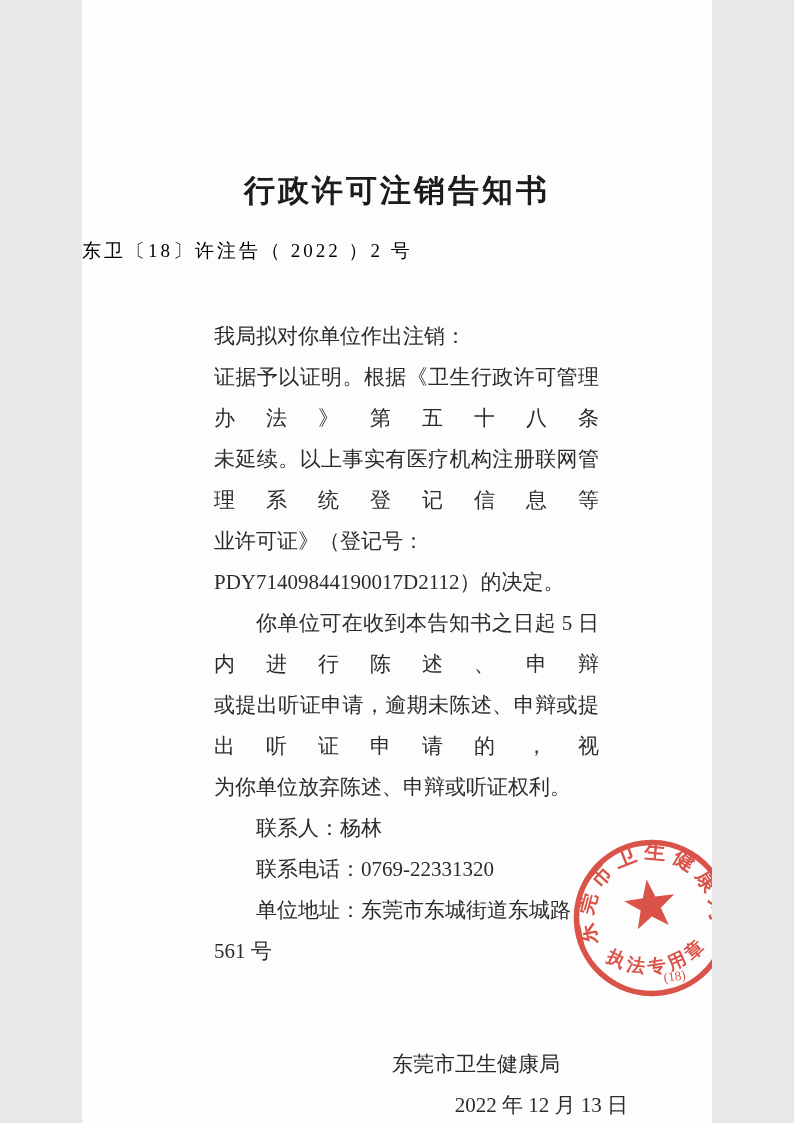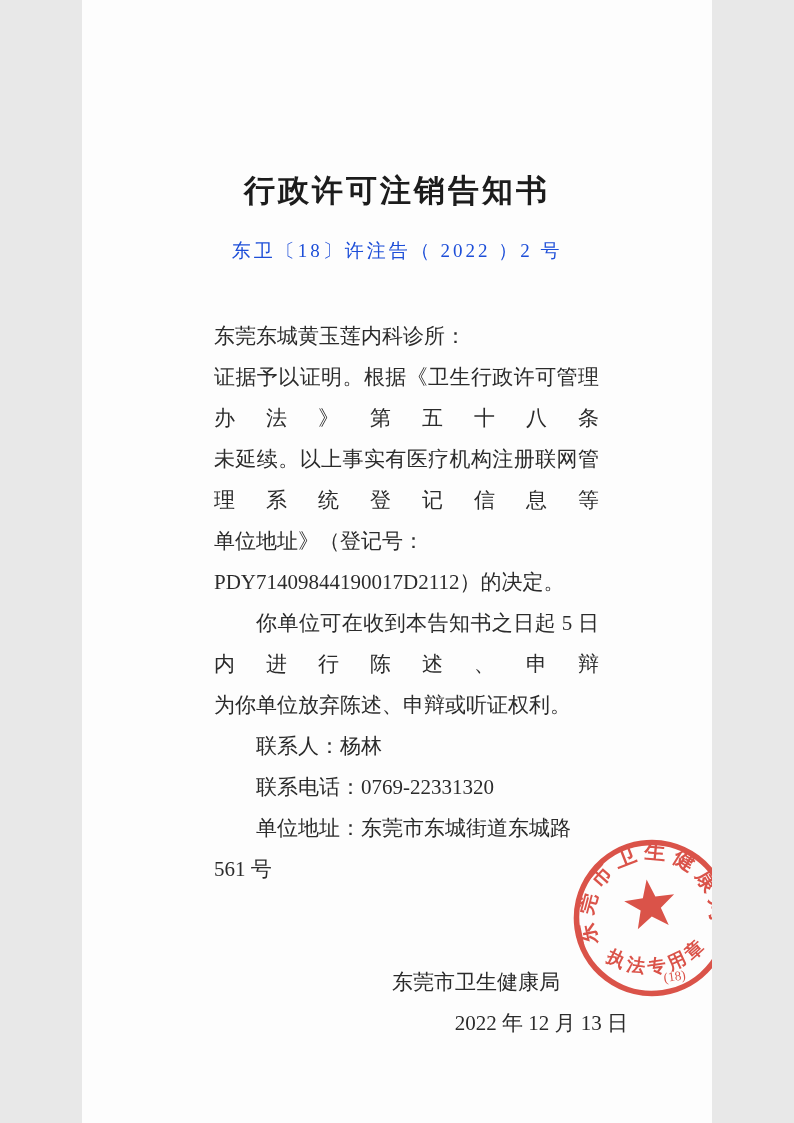--- a/index.html
+++ b/index.html
@@ -16,24 +16,24 @@
   .title {
     margin-top: 170px;
     text-align: center;
     font-size: 31px;
     font-weight: 700;
     letter-spacing: 3px;
     color: #1c1c1c;
   }
   .doc-number {
     margin-top: 26px;
-    text-align: center;
+    text-align: left;
     font-size: 19px;
     letter-spacing: 3px;
-    color: #1d4ed8;
+    color: #000000;
   }
   .body-block {
     margin: 52px 113px 0 132px;
     font-size: 21px;
     line-height: 41px;
   }
   .line { white-space: pre-wrap; }
   .line.indent { text-indent: 42px; }
   .line.fill { text-align: justify; text-align-last: justify; }
   .sign-block {
@@ -59,25 +59,26 @@
 </head>
 <body>
 
 <div class="page">
 
   <div class="title">行政许可注销告知书</div>
 
   <div class="doc-number">东卫〔18〕许注告（ 2022 ）2 号</div>
 
   <div class="body-block">
-      <div class="line">东莞东城黄玉莲内科诊所：</div>
+      <div class="line">我局拟对你单位作出注销：</div>
       <div class="line fill">证据予以证明。根据《卫生行政许可管理办法》第五十八条</div>
       <div class="line fill">未延续。以上事实有医疗机构注册联网管理系统登记信息等</div>
-      <div class="line">单位地址》（登记号：PDY71409844190017D2112）的决定。</div>
+      <div class="line">业许可证》（登记号：PDY71409844190017D2112）的决定。</div>
       <div class="line indent fill">你单位可在收到本告知书之日起 5 日内进行陈述、申辩</div>
+      <div class="line fill">或提出听证申请，逾期未陈述、申辩或提出听证申请的，视</div>
       <div class="line">为你单位放弃陈述、申辩或听证权利。</div>
       <div class="line indent">联系人：杨林</div>
       <div class="line indent">联系电话：0769-22331320</div>
       <div class="line indent">单位地址：东莞市东城街道东城路 561 号</div>
     </div>
 
   <div class="sign-block">
     <div class="sign-name">东莞市卫生健康局</div>
     <div class="sign-date">2022 年 12 月 13 日</div>
   </div>

